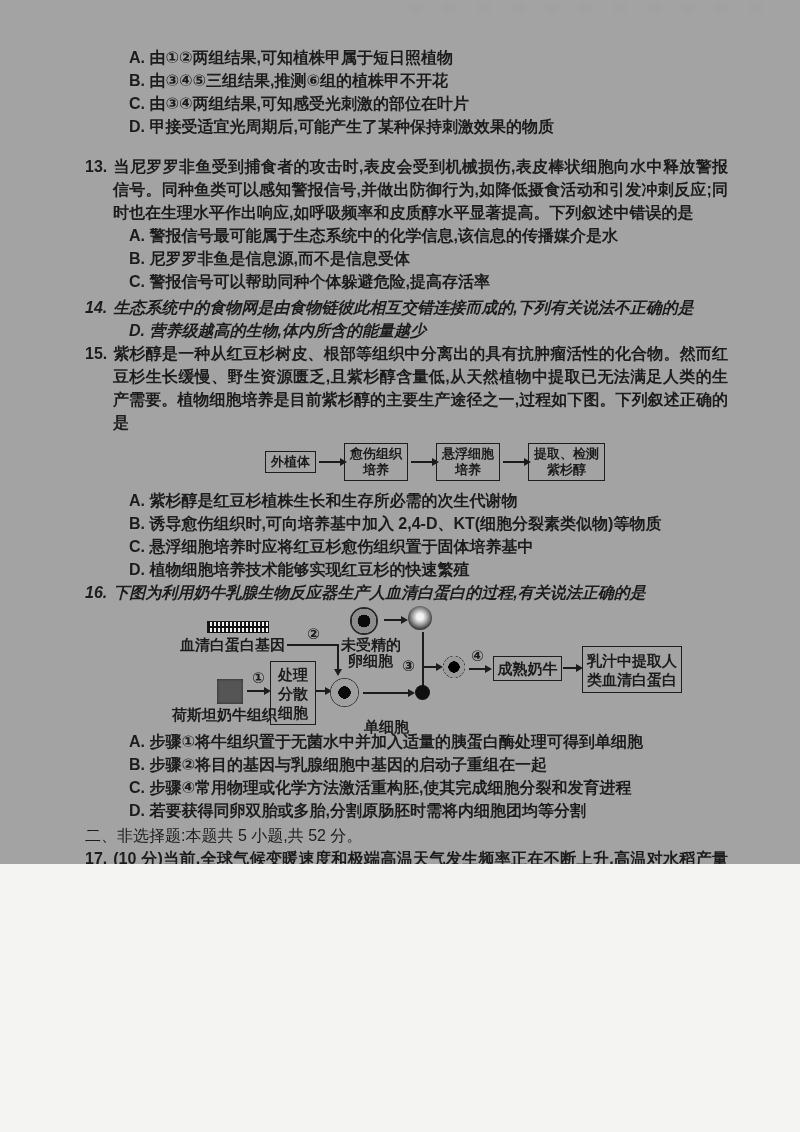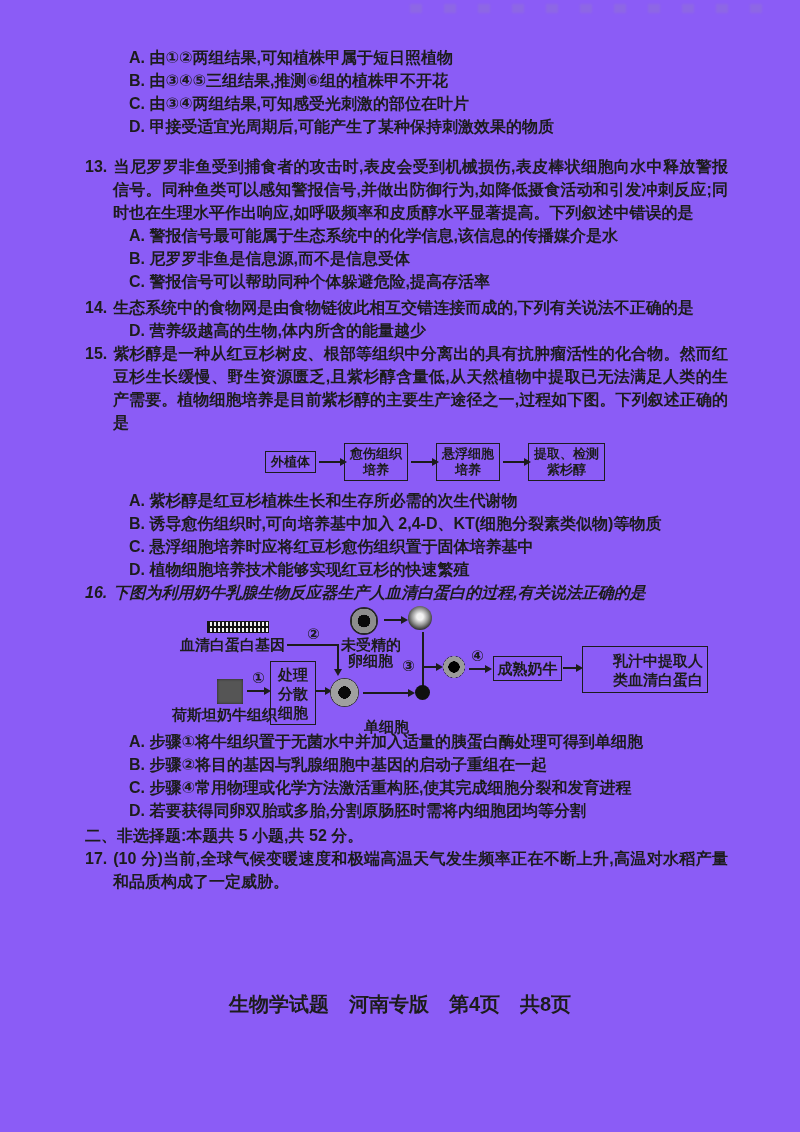--- a/index.html
+++ b/index.html
@@ -2,47 +2,47 @@
 <html><head>
 <meta charset="utf-8">
 <style>
   html,body { margin:0; padding:0; }
   body {
     width:800px; height:1132px;
     background:#f4f4f2;
     font-family:"Liberation Sans","DejaVu Sans",sans-serif;
   }
   .page {
-    position:relative; width:800px; height:1132px;
-    background:#8b5cf6; color:#1c1c1c; overflow:hidden;
+    position:relative; width:800px; height:864px;
+    background:#a3a3a3; color:#1c1c1c; overflow:hidden;
     font-size:16px; line-height:23px; font-weight:600;
   }
   .content { padding:46px 72px 0 85px; }
 
   
   .scan-noise {
     position:absolute; top:4px; left:410px; width:360px; height:9px;
     background:repeating-linear-gradient(90deg,#9a9a9a 0 12px, transparent 12px 34px);
     opacity:.18; filter:blur(1px);
   }
 
   .opt-block { margin-left:44px; }
   .opt { text-align:left; white-space:nowrap; }
 
   .question { margin-top:0; }
   .q13 { margin-top:17px; }
-  .q14 { margin-top:3px; }
+  .q14 { margin-top:3px;font-style:italic; }
   .q16 .stem { white-space:nowrap;font-style:italic; }
   .stem {
     padding-left:28px; text-indent:-28px;
     text-align:justify;
   }
   .q-num { margin-right:6px; }
 
-  .sec-head { margin-top:2px; font-weight:700; }
+  .sec-head { margin-top:2px; font-weight:400; }
 
   
   .flow {
     margin:4px 0 3px 180px; height:48px;
     display:flex; align-items:center;
   }
   .fbox {
     border:1.5px solid #1c1c1c; background:transparent;
     text-align:center; font-size:13px; line-height:16px;
     padding:2px 5px; font-weight:600;
@@ -189,21 +189,21 @@
         <div class="circ" style="left:252px; top:52px;">③</div>
         <div class="seg h arr-r" style="left:274px; top:60px; width:13px;"></div>
 
         <div class="cell cell-fused" style="left:293px; top:50px; width:22px; height:22px;"></div>
         <div class="circ" style="left:321px; top:42px;">④</div>
         <div class="seg h arr-r" style="left:319px; top:62px; width:17px;"></div>
         <div class="dbox" style="left:343px; top:50px; width:67px; height:23px;">
           <span>成熟奶牛</span>
         </div>
         <div class="seg h arr-r" style="left:413px; top:61px; width:14px;"></div>
-        <div class="dbox" style="left:432px; top:40px; width:98px; height:45px;padding-left:26px;">
+        <div class="dbox" style="left:432px; top:40px; width:98px; height:45px;">
           <span>乳汁中提取人</span>
           <span>类血清白蛋白</span>
         </div>
 
         <div class="tissue" style="left:67px; top:73px; width:26px; height:25px;"></div>
         <div class="lbl" style="left:22px; top:101px;">荷斯坦奶牛组织</div>
         <div class="circ" style="left:102px; top:64px;">①</div>
         <div class="seg h arr-r" style="left:97px; top:84px; width:18px;"></div>
         <div class="dbox" style="left:120px; top:55px; width:44px; height:62px;">
           <span>处理</span>

